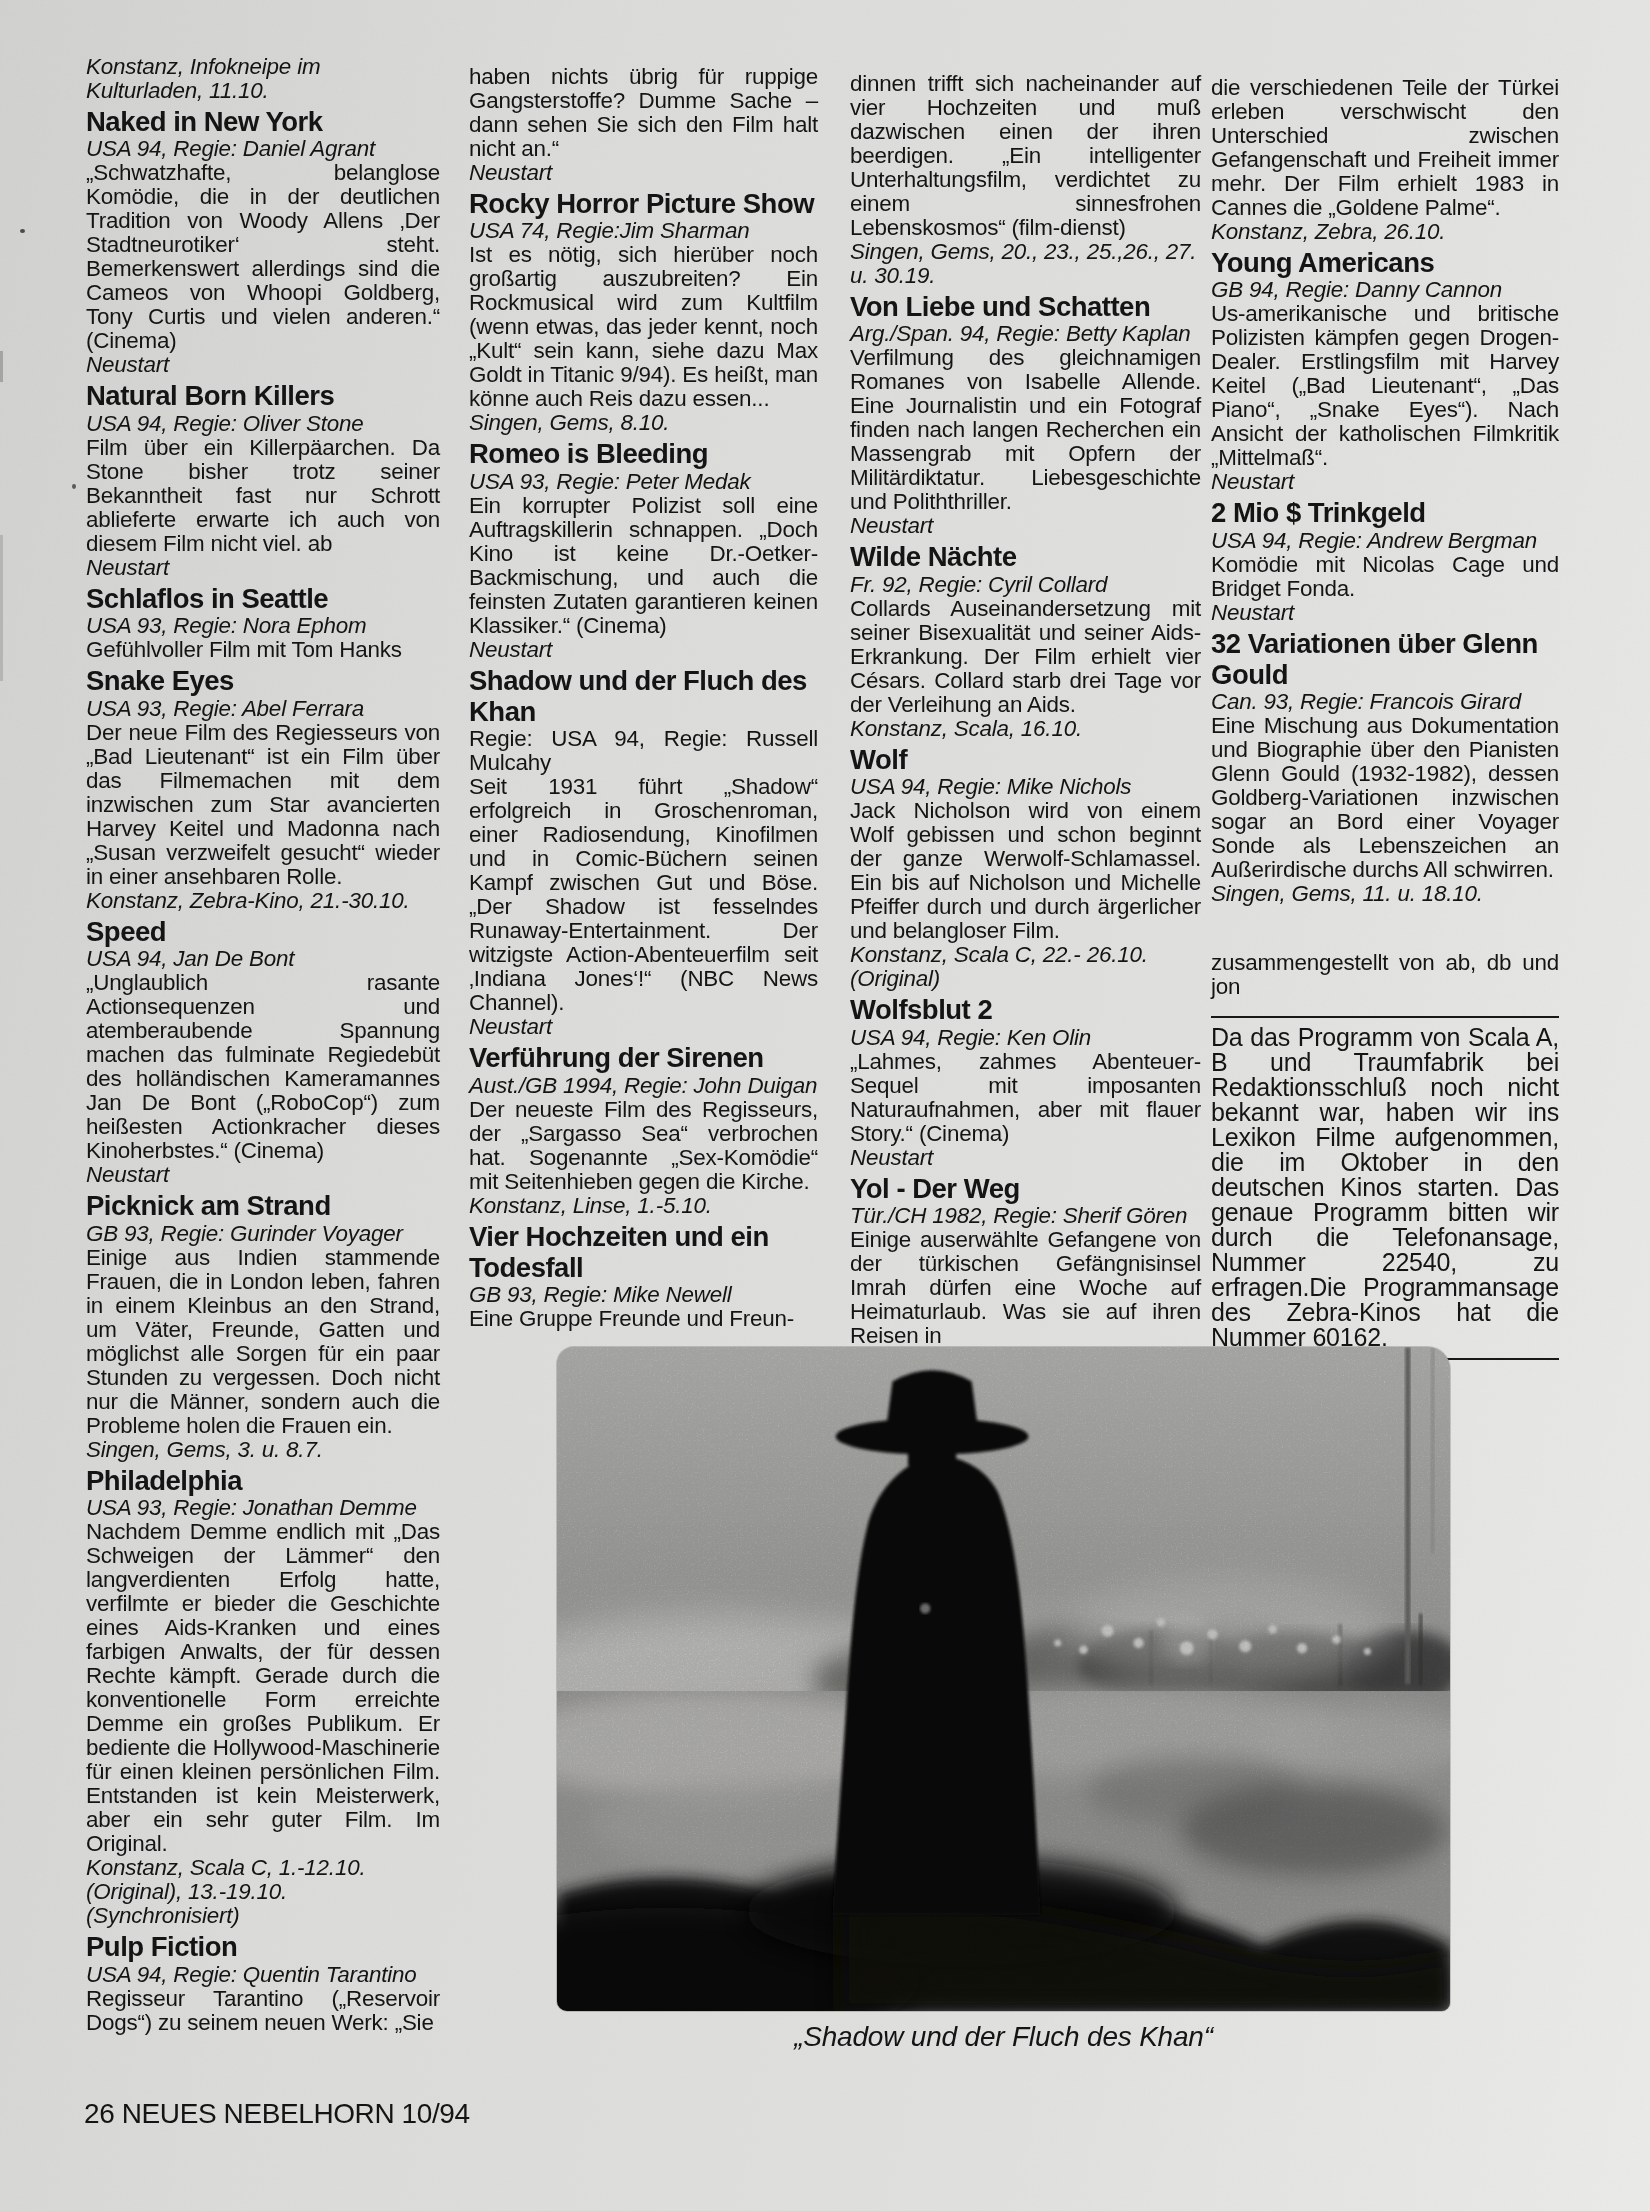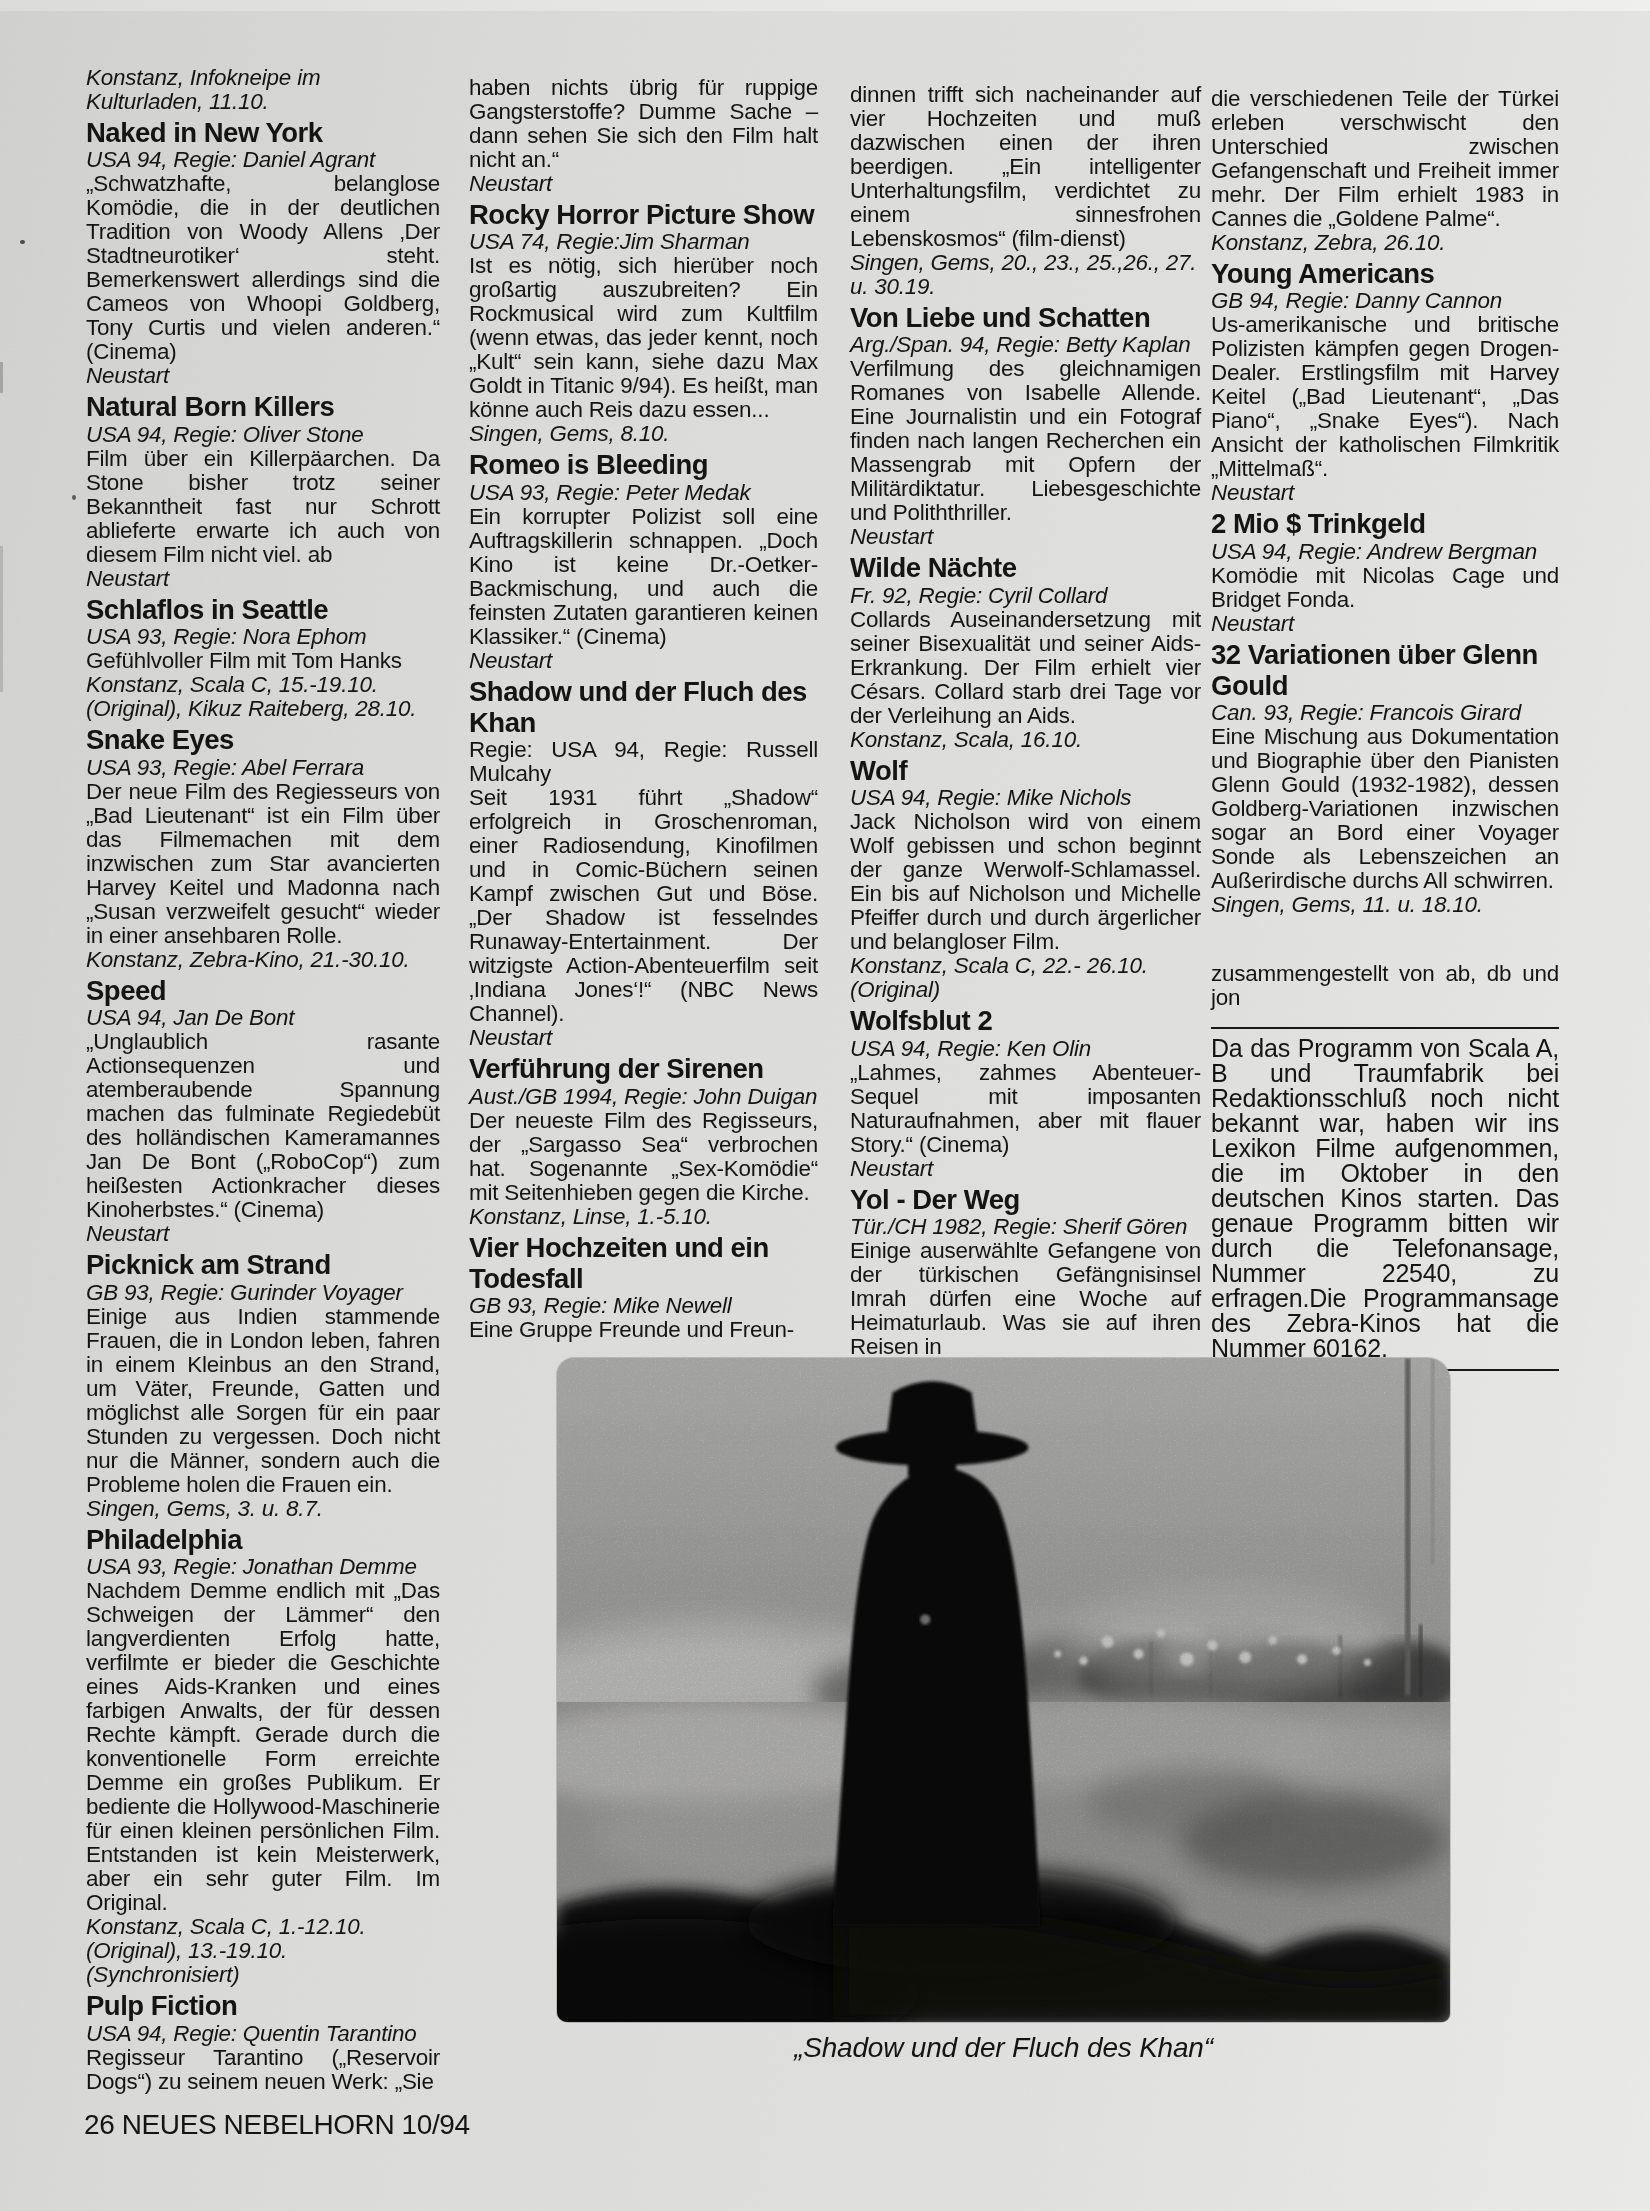--- a/index.html
+++ b/index.html
@@ -3,21 +3,21 @@
 <meta charset="utf-8">
 <style>
   html,body{margin:0;padding:0;}
   body{
     width:1650px;height:2211px;position:relative;overflow:hidden;
     background:linear-gradient(100deg,#dbdbd9 0%,#e5e5e3 30%,#e9e9e7 62%,#f1f1ef 88%,#f5f5f3 100%);
     font-family:"Liberation Sans","DejaVu Sans",sans-serif;
     color:#161616;
     -webkit-font-smoothing:antialiased;
   }
-  .page{position:absolute;inset:0;margin-top:11px;}
+  .page{position:absolute;inset:0;}
   .col{position:absolute;}
   #col1{left:86px;top:55px;width:354px;}
   #col2{left:469px;top:65px;width:349px;}
   #col3{left:850px;top:72px;width:351px;}
   #col4{left:1211px;top:76px;width:348px;}
   .body,.plain{font-size:22.4px;line-height:24px;text-align:justify;letter-spacing:-0.2px;hyphens:auto;}
   .venue,.credits,.neustart{font-style:italic;font-size:22.4px;line-height:24px;letter-spacing:-0.2px;}
   .title{font-weight:bold;font-size:27.5px;line-height:31px;letter-spacing:-0.5px;margin-top:2.6px;margin-bottom:0.9px;}
   .note{font-size:25px;line-height:25px;text-align:justify;letter-spacing:-0.2px;hyphens:auto;}
   .rule{border-top:2.6px solid #1a1a1a;margin:7.7px 0;}
@@ -53,21 +53,20 @@
       <div class="credits">USA 94, Regie: Daniel Agrant</div>
       <div class="body">„Schwatzhafte, belanglose Komödie, die in der deutlichen Tradition von Woody Allens ‚Der Stadtneurotiker‘ steht. Bemerkenswert allerdings sind die Cameos von Whoopi Goldberg, Tony Curtis und vielen anderen.“ (Cinema)</div>
       <div class="neustart">Neustart</div>
       <div class="title">Natural Born Killers</div>
       <div class="credits">USA 94, Regie: Oliver Stone</div>
       <div class="body">Film über ein Killerpäarchen. Da Stone bisher trotz seiner Bekanntheit fast nur Schrott ablieferte erwarte ich auch von diesem Film nicht viel. ab</div>
       <div class="neustart">Neustart</div>
       <div class="title">Schlaflos in Seattle</div>
       <div class="credits">USA 93, Regie: Nora Ephom</div>
       <div class="body">Gefühlvoller Film mit Tom Hanks</div>
-      <div class="venue">Konstanz, Scala C, 15.-19.10. (Original), Kikuz Raiteberg, 28.10.</div>
       <div class="title">Snake Eyes</div>
       <div class="credits">USA 93, Regie: Abel Ferrara</div>
       <div class="body">Der neue Film des Regiesseurs von „Bad Lieutenant“ ist ein Film über das Filmemachen mit dem inzwischen zum Star avancierten Harvey Keitel und Madonna nach „Susan verzweifelt gesucht“ wieder in einer ansehbaren Rolle.</div>
       <div class="venue">Konstanz, Zebra-Kino, 21.-30.10.</div>
       <div class="title">Speed</div>
       <div class="credits">USA 94, Jan De Bont</div>
       <div class="body">„Unglaublich rasante Actionsequenzen und atemberaubende Spannung machen das fulminate Regiedebüt des holländischen Kameramannes Jan De Bont („RoboCop“) zum heißesten Actionkracher dieses Kinoherbstes.“ (Cinema)</div>
       <div class="neustart">Neustart</div>
       <div class="title">Picknick am Strand</div>
       <div class="credits">GB 93, Regie: Gurinder Voyager</div>

